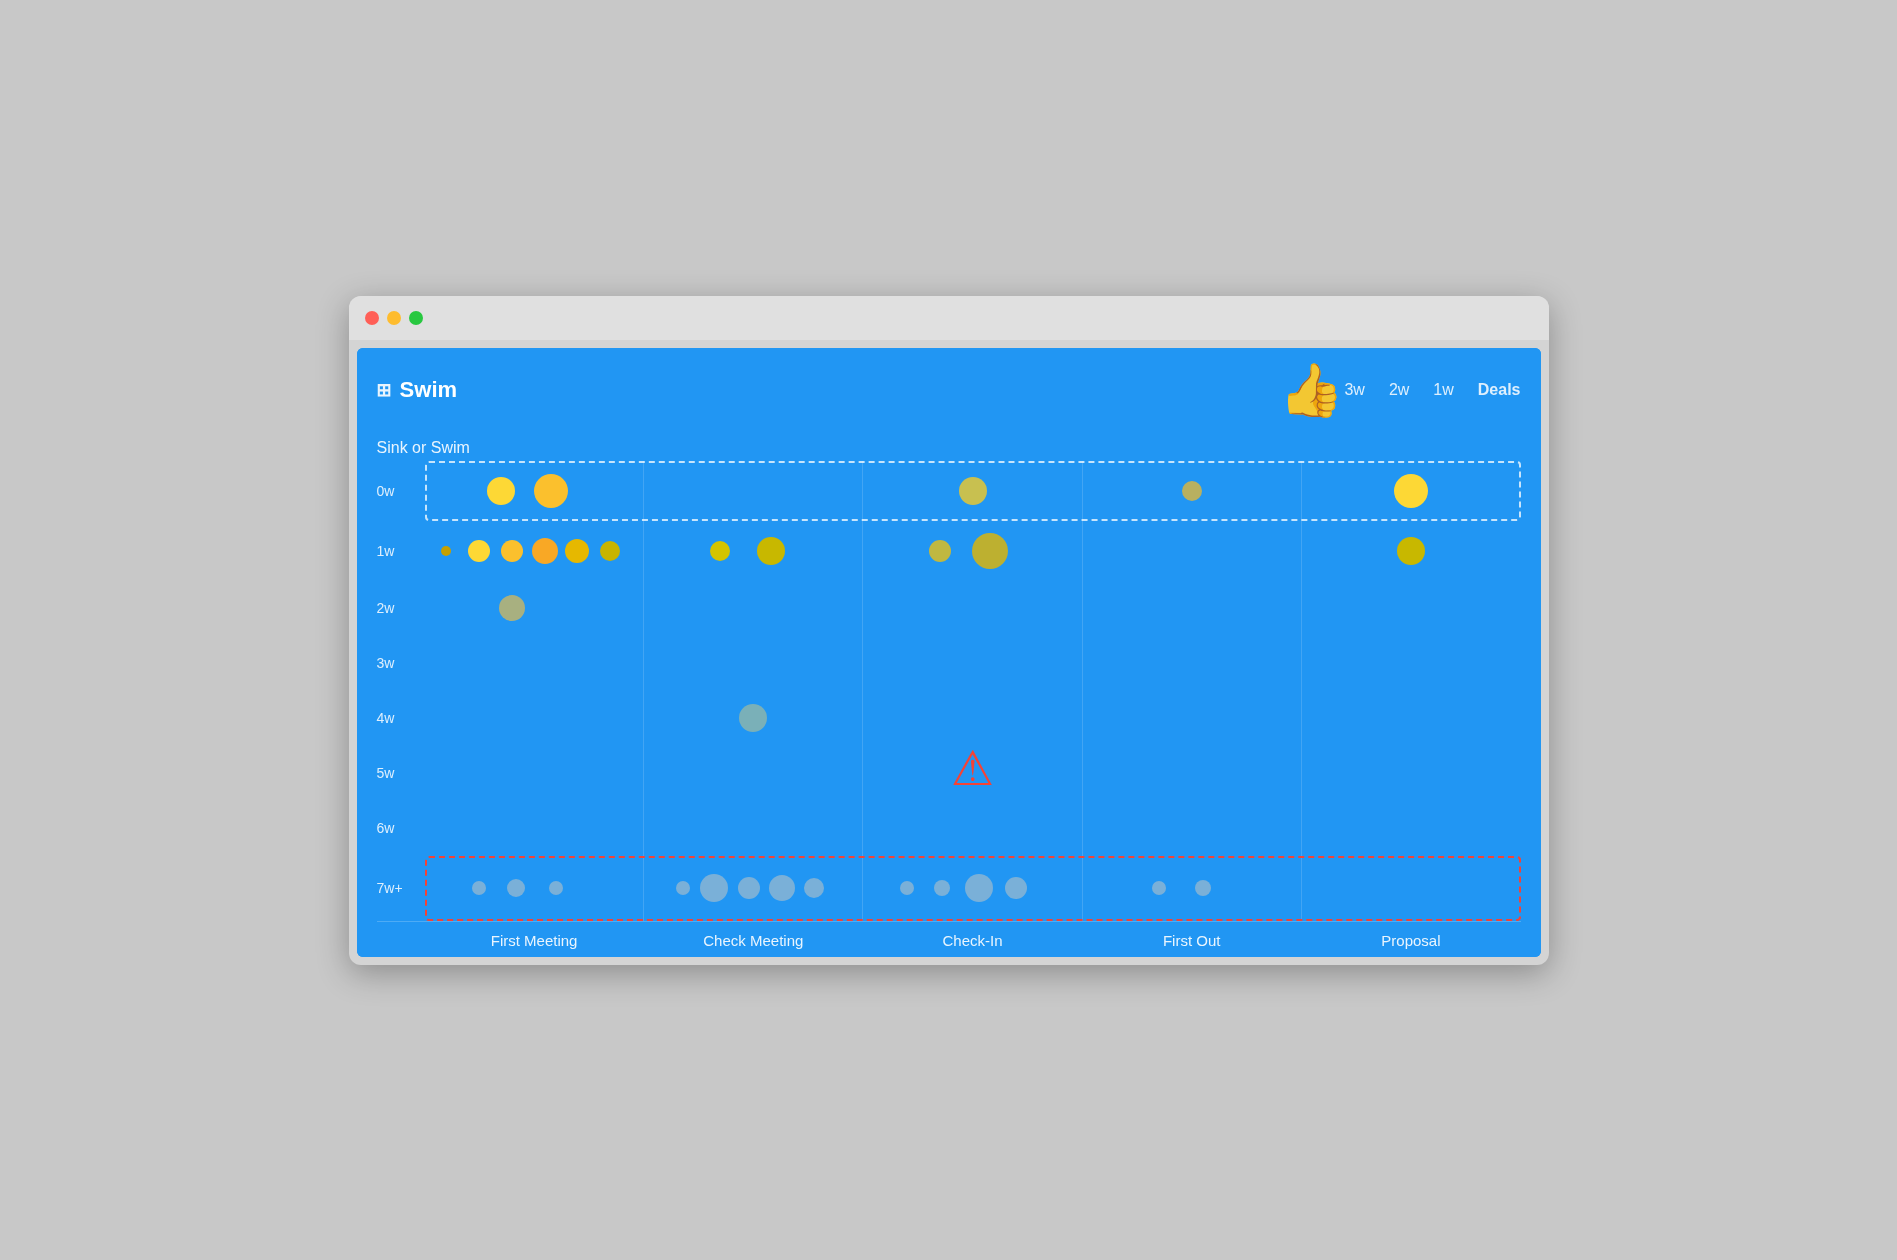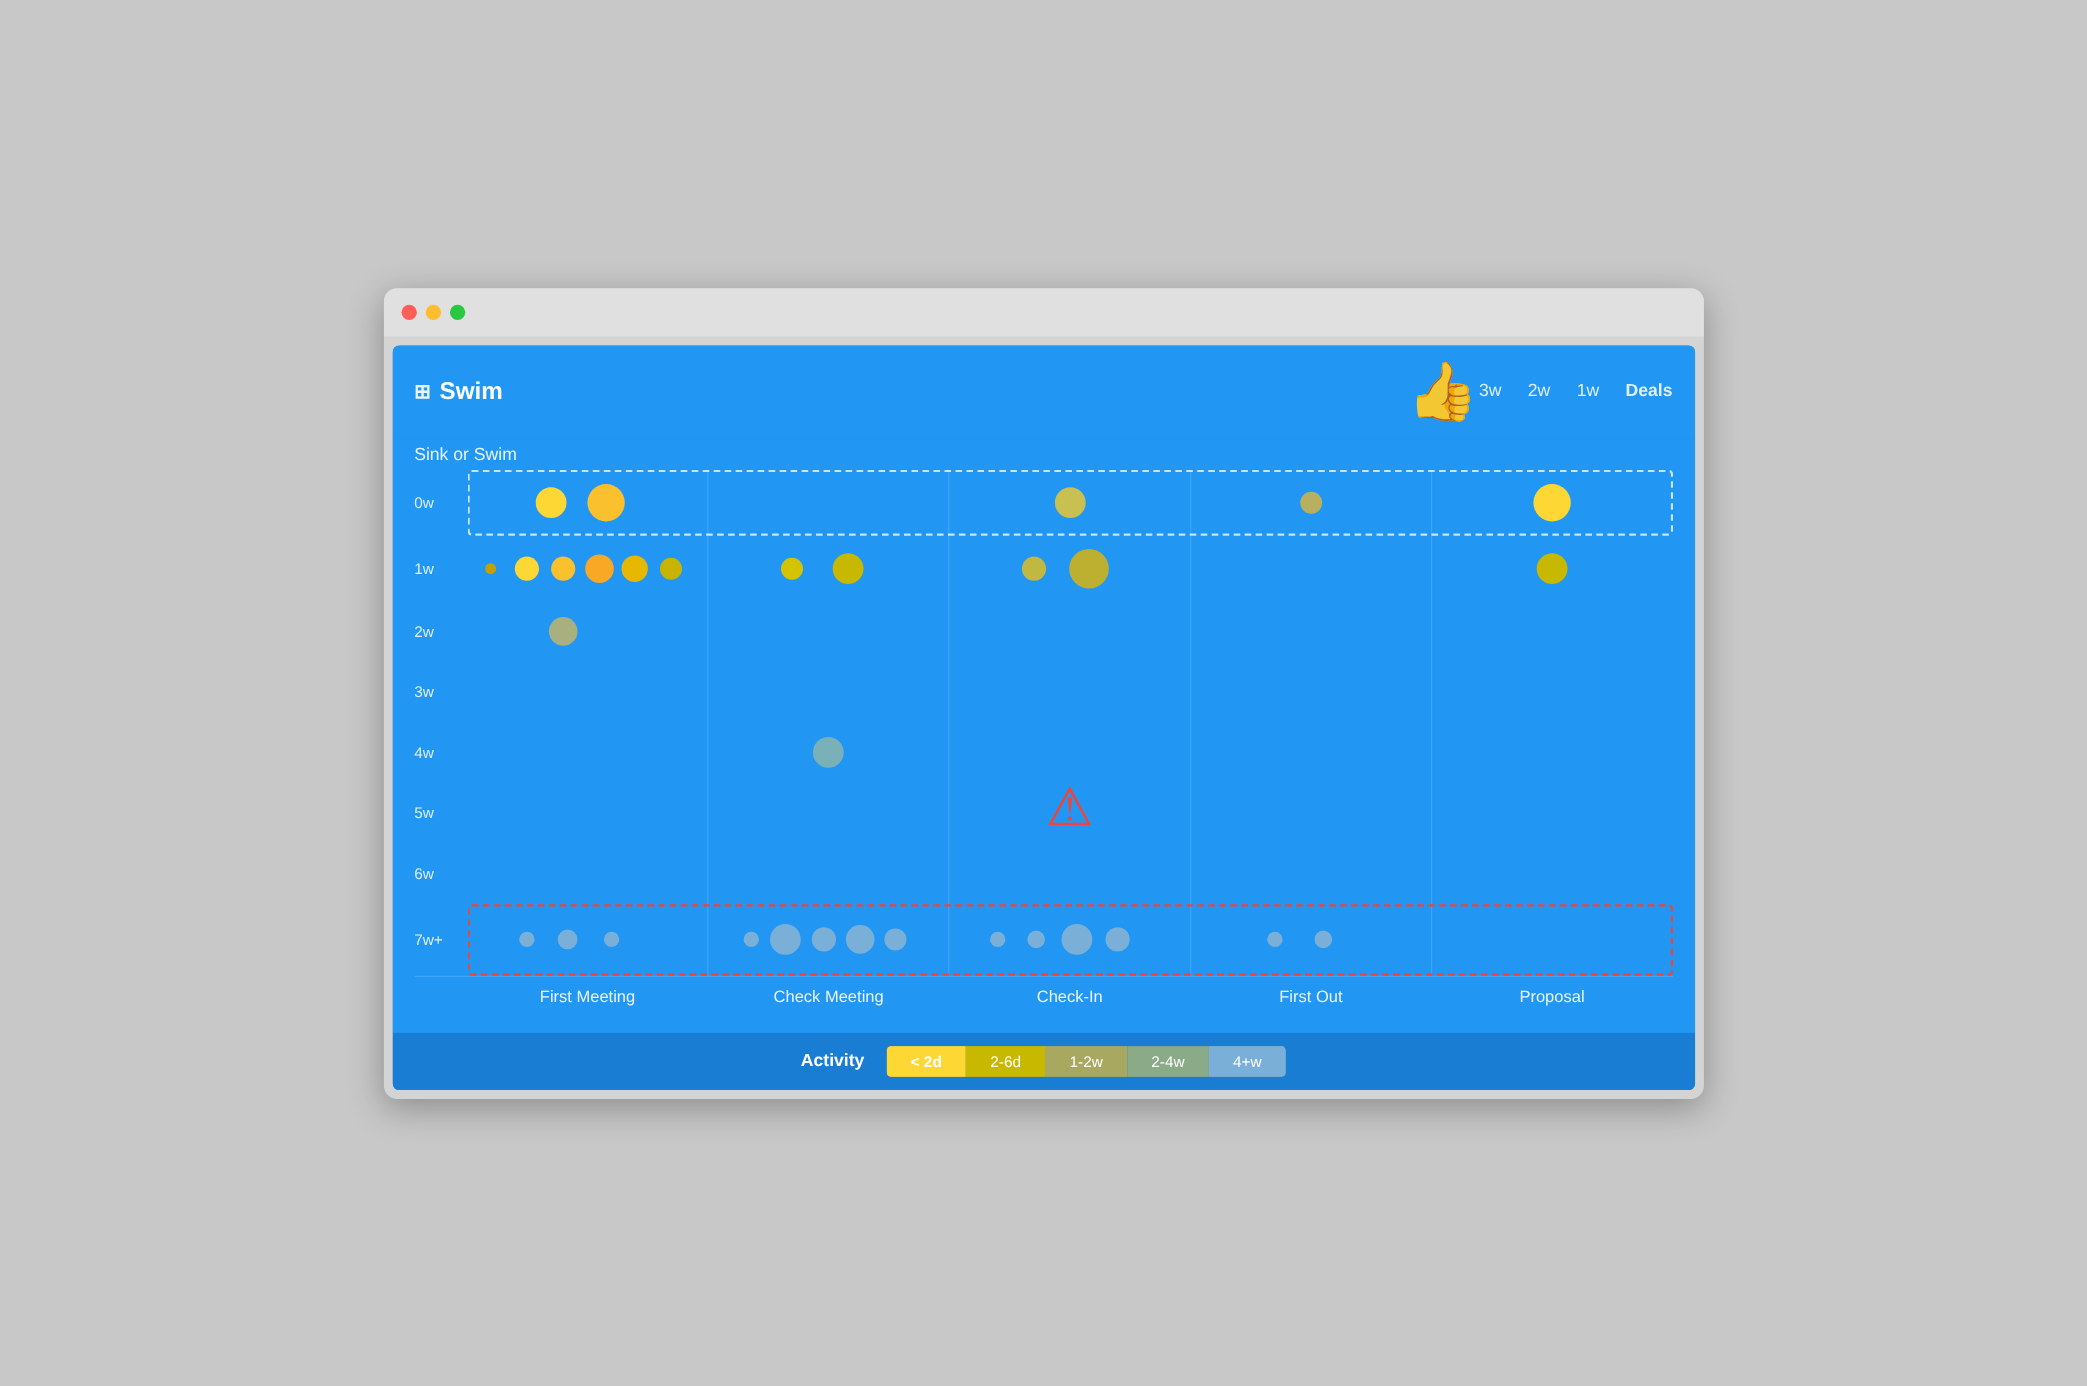--- a/index.html
+++ b/index.html
@@ -215,30 +215,20 @@
 
               <div class="bubble" style="width:28px;height:28px;background:#c8b800;left:50%;top:90px;"></div>
             </div>
           </div>
         </div>
       </div>
 
       <div style="display:flex; padding-left:48px; border-top:1px solid rgba(255,255,255,0.2);">
         <div style="flex:1; text-align:center; color:rgba(255,255,255,0.9); font-size:15px; font-weight:500; padding:10px 0 8px;">First Meeting</div>
         <div style="flex:1; text-align:center; color:rgba(255,255,255,0.9); font-size:15px; font-weight:500; padding:10px 0 8px;">Check Meeting</div>
-        <div style="flex:1; text-align:center; color:rgba(255,255,255,0.9); font-size:15px; font-weight:500; padding:10px 0 24px;">Check-In</div>
+        <div style="flex:1; text-align:center; color:rgba(255,255,255,0.9); font-size:15px; font-weight:500; padding:10px 0 8px;">Check-In</div>
         <div style="flex:1; text-align:center; color:rgba(255,255,255,0.9); font-size:15px; font-weight:500; padding:10px 0 8px;">First Out</div>
         <div style="flex:1; text-align:center; color:rgba(255,255,255,0.9); font-size:15px; font-weight:500; padding:10px 0 8px;">Proposal</div>
       </div>
     </div>
 
-    <div style="background:#1a7dd4; display:flex; align-items:center; justify-content:center; padding:12px 20px; gap:0;">
-      <span style="color:white; font-size:16px; font-weight:600; margin-right:20px;">Activity</span>
-      <div style="display:flex; gap:0; border-radius:4px; overflow:hidden;">
-        <div style="padding:6px 22px; background:#fdd835; color:white; font-size:14px; font-weight:600;">&lt; 2d</div>
-        <div style="padding:6px 22px; background:#c8b800; color:white; font-size:14px; font-weight:500;">2-6d</div>
-        <div style="padding:6px 22px; background:#a8a860; color:white; font-size:14px; font-weight:500;">1-2w</div>
-        <div style="padding:6px 22px; background:#8aaa88; color:white; font-size:14px; font-weight:500;">2-4w</div>
-        <div style="padding:6px 22px; background:#7ab0d8; color:white; font-size:14px; font-weight:500;">4+w</div>
-      </div>
-    </div>
   </div>
 </div>
 
 </body></html>

